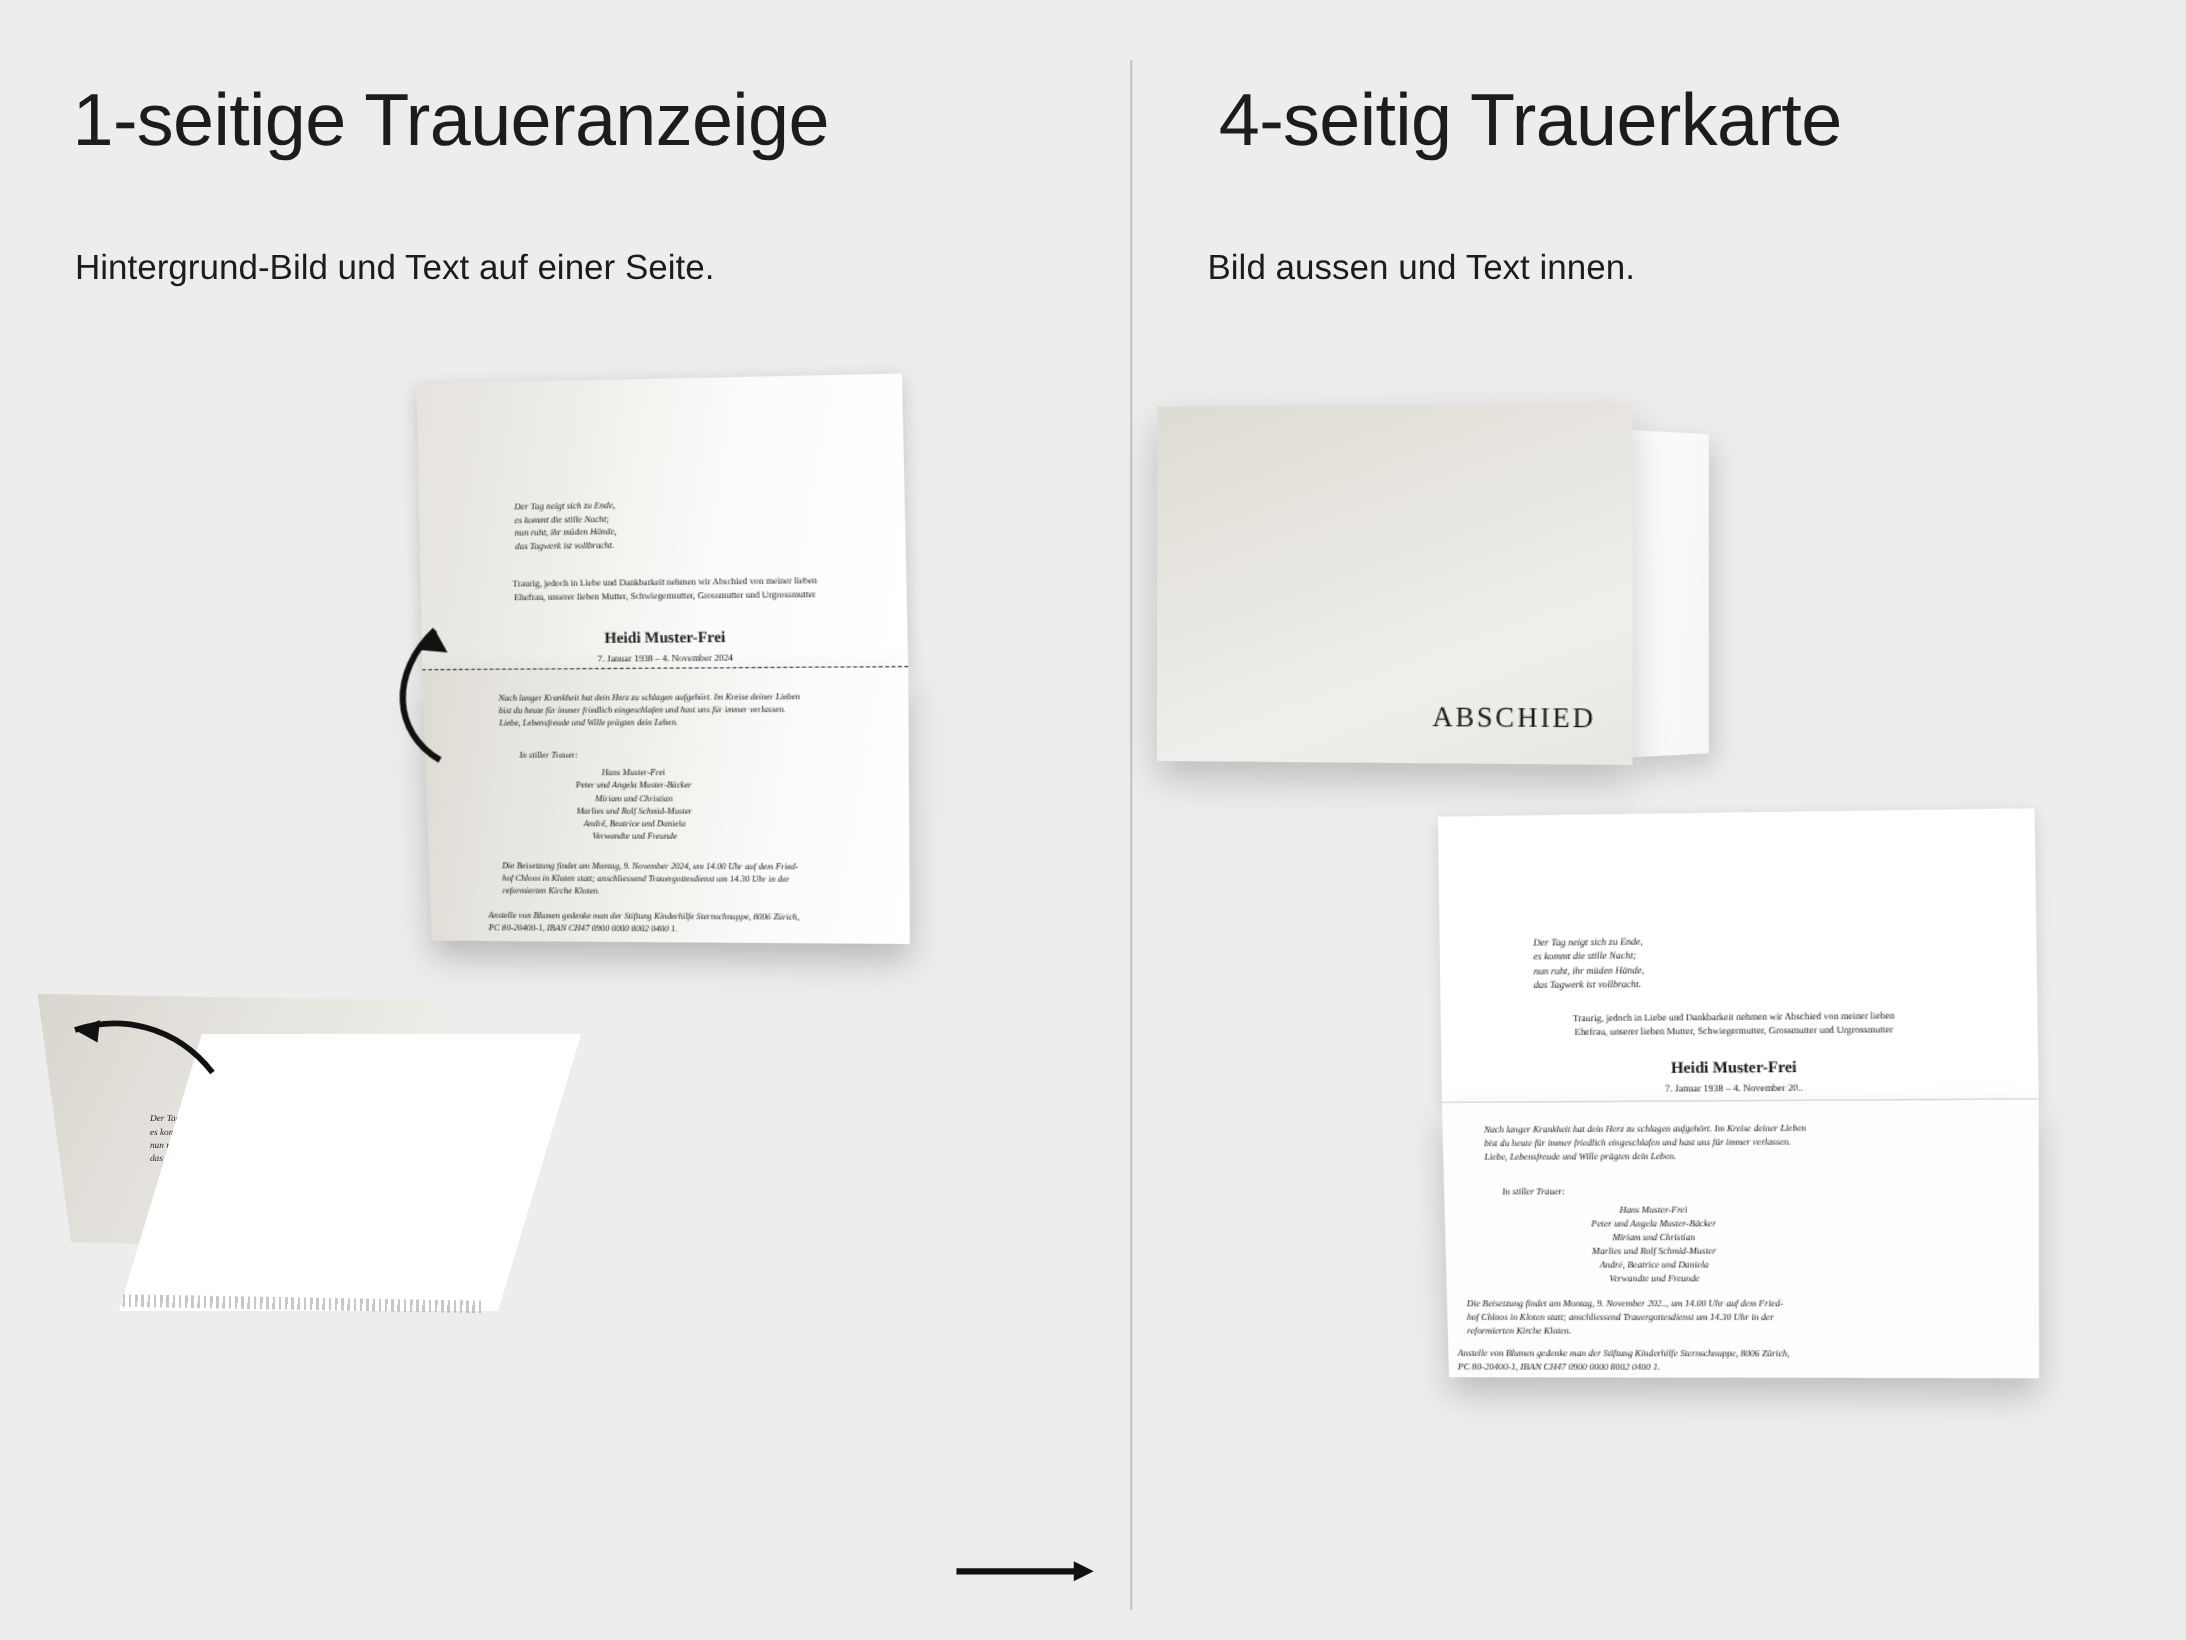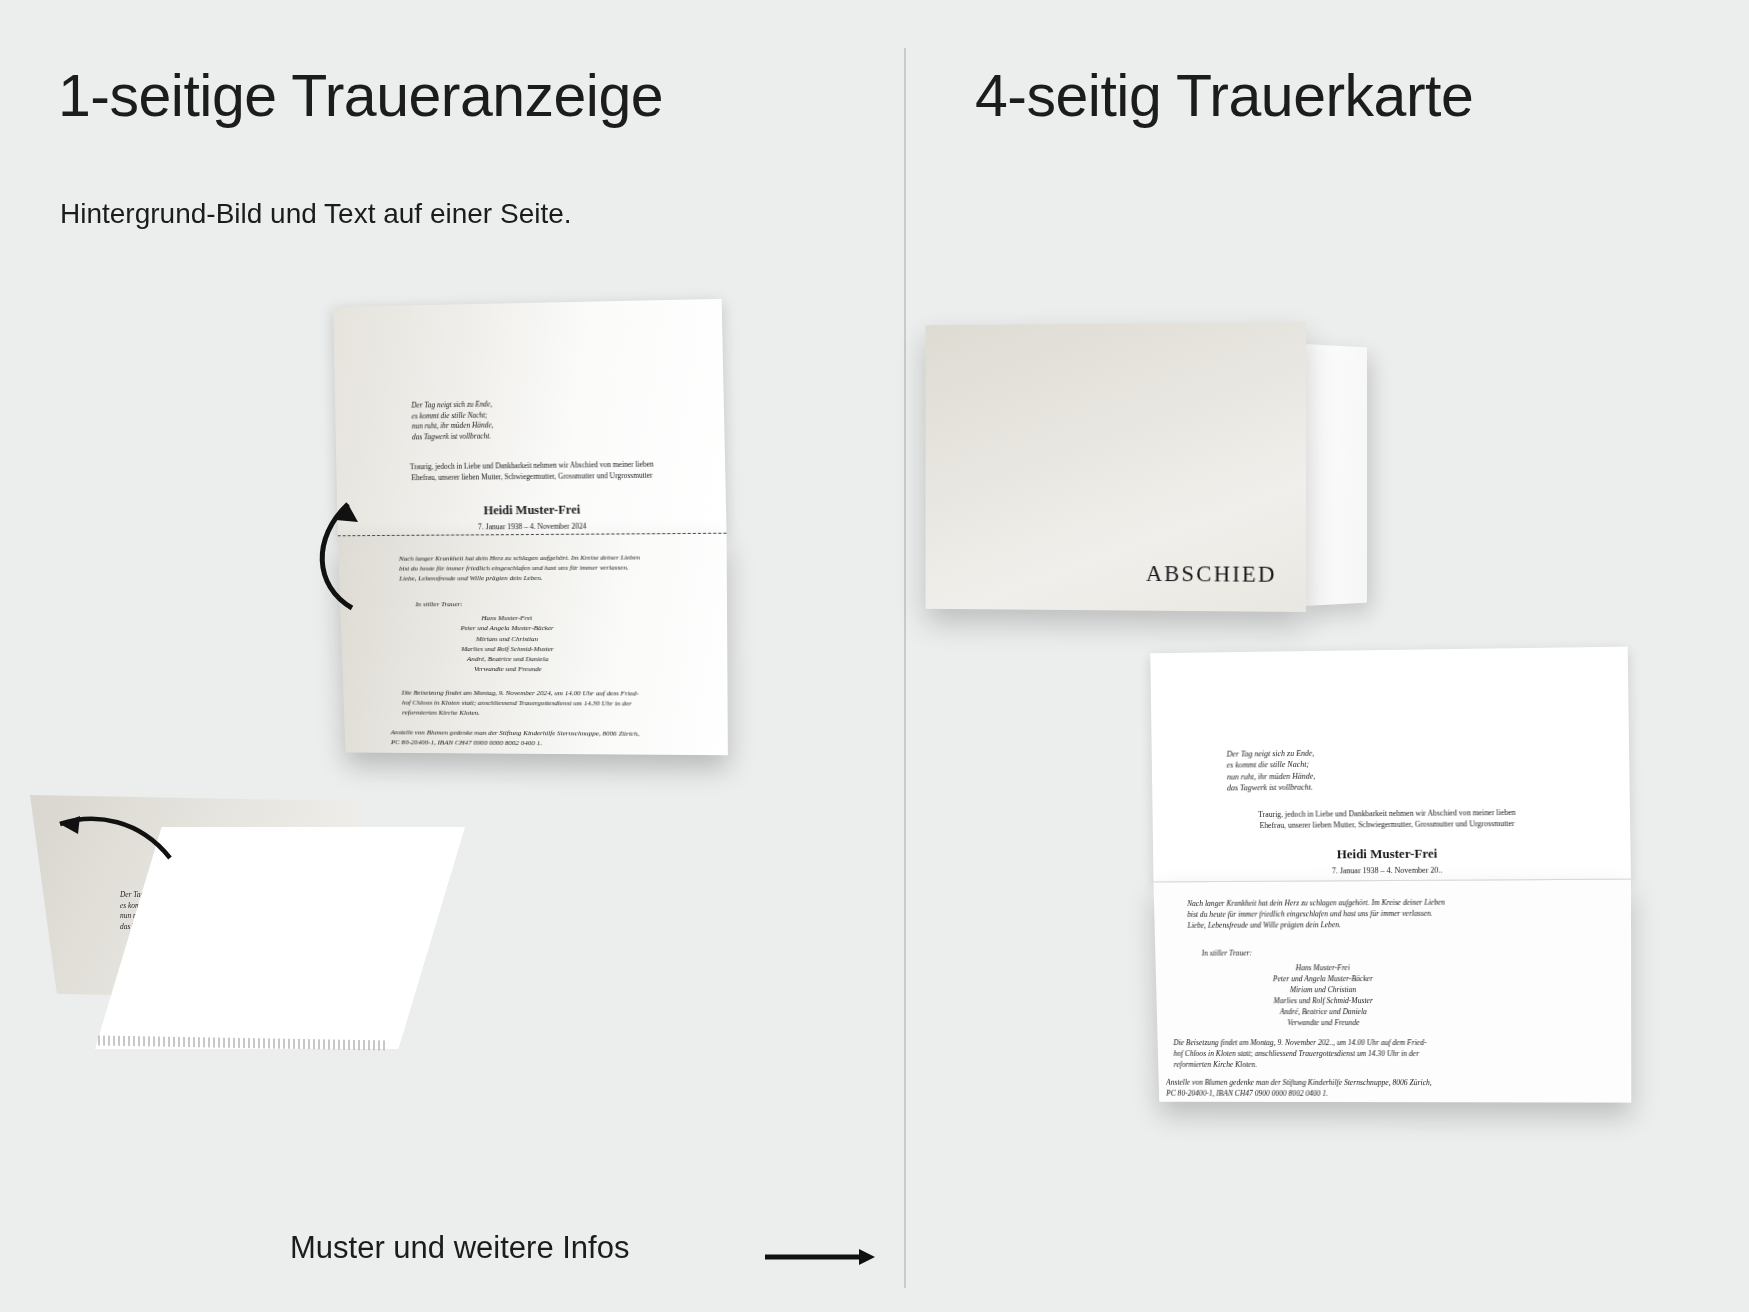--- a/index.html
+++ b/index.html
@@ -322,31 +322,31 @@
     <div>das Tagwerk ist vollbracht.</div>
   </div>
   <div class="fold-front"></div>
   <div class="deckle"></div>
 
   <svg class="arrow-svg" style="left:48px; top:800px;" width="130" height="70" viewBox="0 0 130 70">
     <path d="M122 58 C 92 20, 48 12, 12 24" fill="none" stroke="#111" stroke-width="4.5"></path>
     <path d="M12 24 L 32 16 L 30 34 Z" fill="#111"></path>
   </svg>
 
-  <div class="caption">Muster und weitere Infos</div>
   <svg class="caption-arrow" viewBox="0 0 110 18">
     <line x1="0" y1="9" x2="96" y2="9" stroke="#111" stroke-width="5"></line>
     <path d="M94 1 L 110 9 L 94 17 Z" fill="#111"></path>
   </svg>
 </div>
 
 <div class="divider"></div>
 
 <div class="col-right">
   <div class="headline h-right" style="left:46px; top:62px;margin-left:23px;">4-seitig Trauerkarte</div>
+  <div class="subline s-right" style="left:60px; top:198px;">Bild aussen und Text innen.</div>
 </div>
 
 <div class="card-cover-wrap">
   <div class="cover-back"></div>
   <div class="cover-front">
     <div class="abschied">ABSCHIED</div>
   </div>
 </div>
 
 <div class="card-open">

